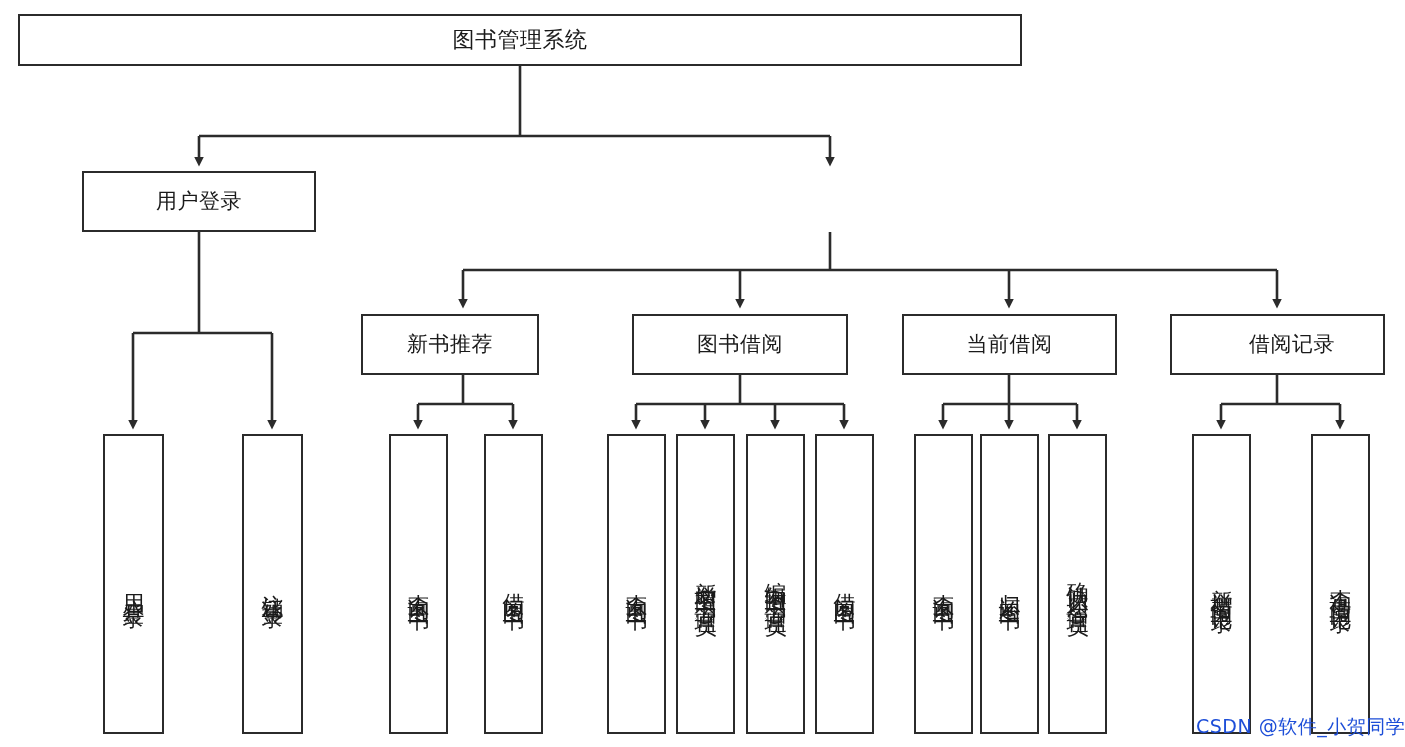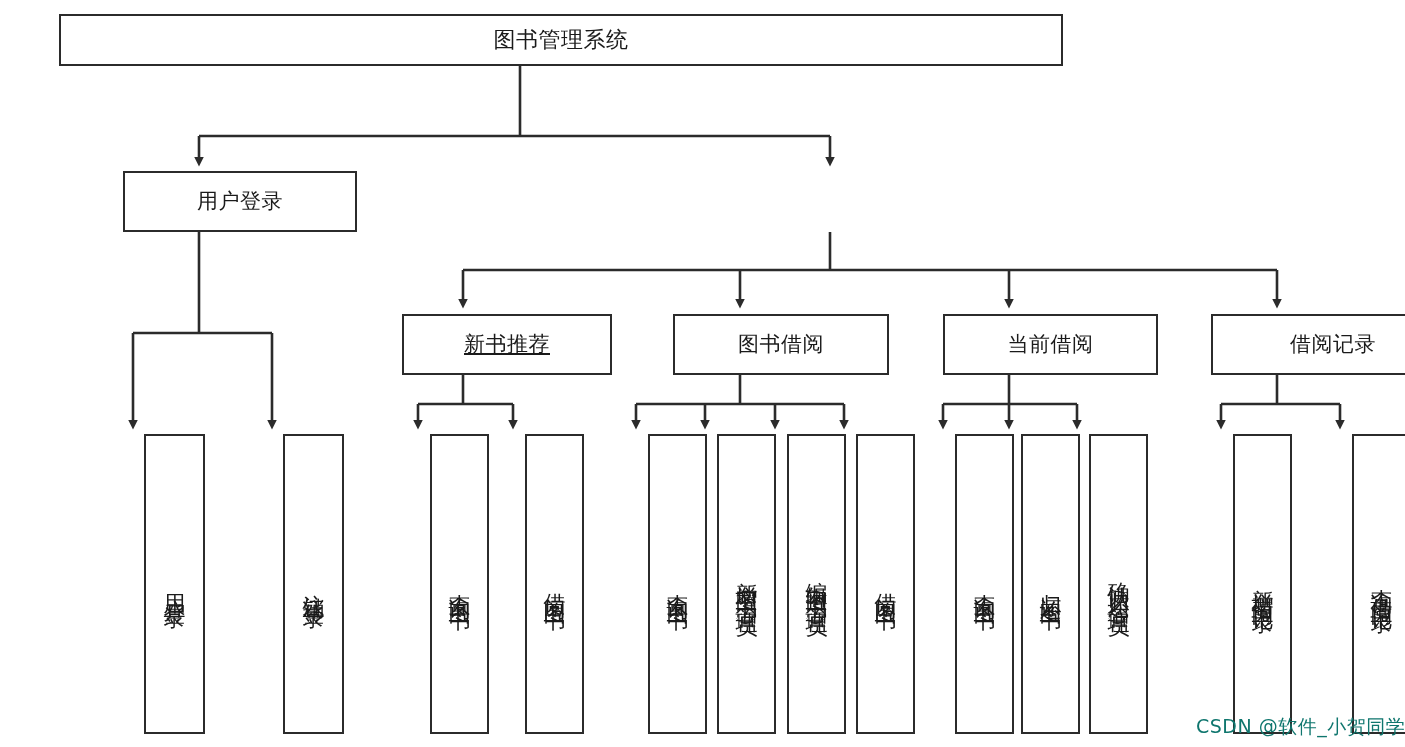--- a/index.html
+++ b/index.html
@@ -27,21 +27,20 @@
   }
   .node {
     position: absolute;
     box-sizing: border-box;
     border: 2px solid #2b2b2b;
     background: #ffffff;
     display: flex;
     align-items: center;
     justify-content: center;
     color: #1a1a1a;
-    margin-left: 41px;
   }
   .node .lbl {
     display: block;
     text-align: center;
     line-height: 1.08;
   }
   
   .node.horiz .lbl {
     font-size: 21px;
     letter-spacing: 0.5px;
@@ -59,21 +58,21 @@
   .node.vert .lbl {
     writing-mode: vertical-rl;
     text-orientation: upright;
     font-size: 22px;
     line-height: 1.0;
     letter-spacing: 5px;
     white-space: nowrap;
   }
   #watermark {
     position: absolute;
-    color: #0f766e;
+    color: #1d4ed8;
     font-size: 19px;
     white-space: nowrap;
     letter-spacing: 0.5px;
   }
 </style>
 </head>
 <body>
 
 <div id="canvas">
 
@@ -128,21 +127,21 @@
   </svg>
 
   <div class="node horiz root" style="left:18px; top:14px; width:1004px; height:52px;">
     <span class="lbl">图书管理系统</span>
   </div>
 
   <div class="node horiz" style="left:82px; top:171px; width:234px; height:61px;">
     <span class="lbl">用户登录</span>
   </div>
 
-  <div class="node horiz" style="left:361px; top:314px; width:210px; height:61px;text-decoration:underline;">
+  <div class="node horiz" style="left:361px; top:314px; width:178px; height:61px;">
     <span class="lbl">新书推荐</span>
   </div>
   <div class="node horiz" style="left:902px; top:314px; width:215px; height:61px;">
     <span class="lbl">当前借阅</span>
   </div>
   <div class="node horiz" style="left:632px; top:314px; width:216px; height:61px;">
     <span class="lbl">图书借阅</span>
   </div>
   <div class="node horiz" style="left:1170px; top:314px; width:215px; height:61px;padding-left:29px;">
     <span class="lbl">借阅记录</span>

